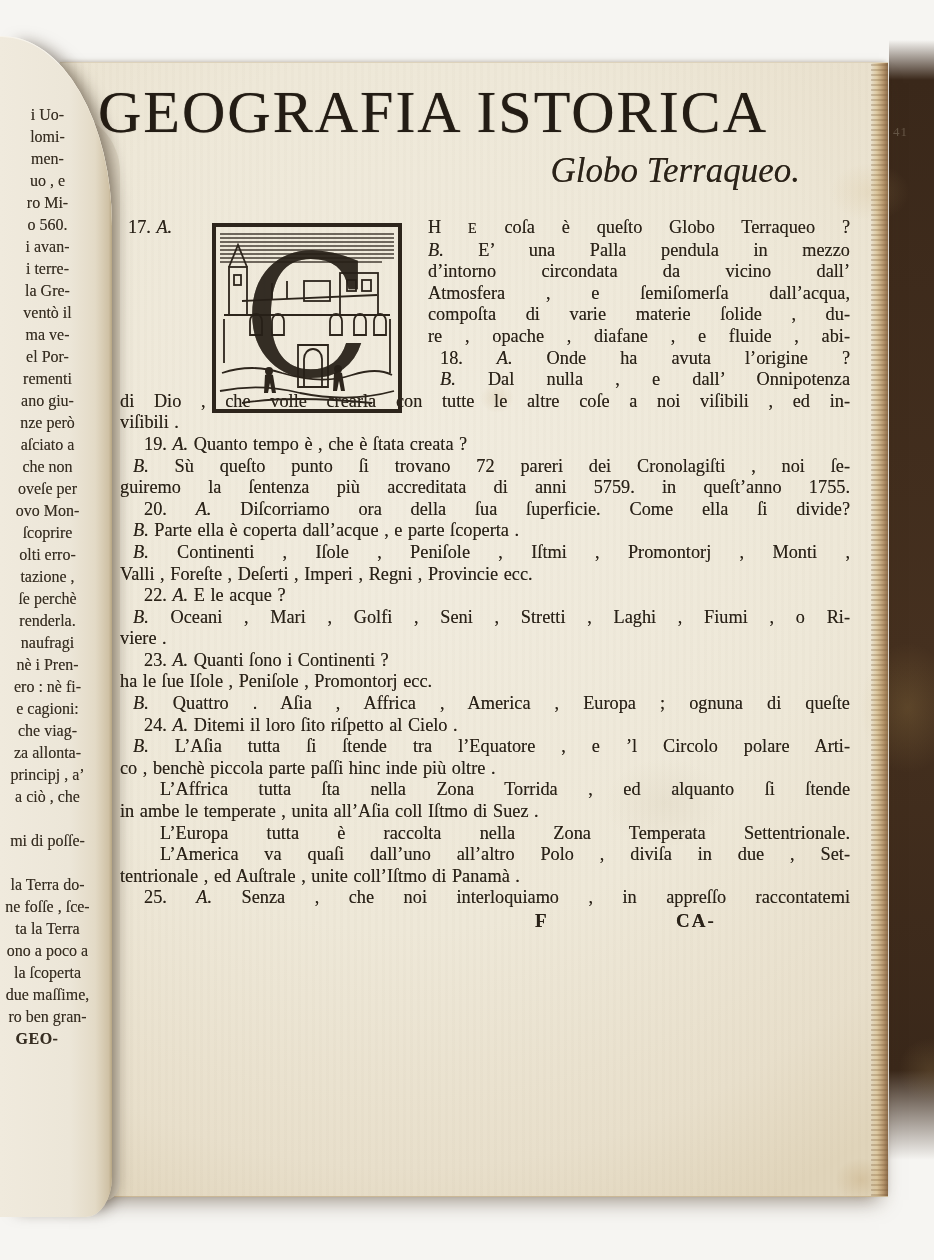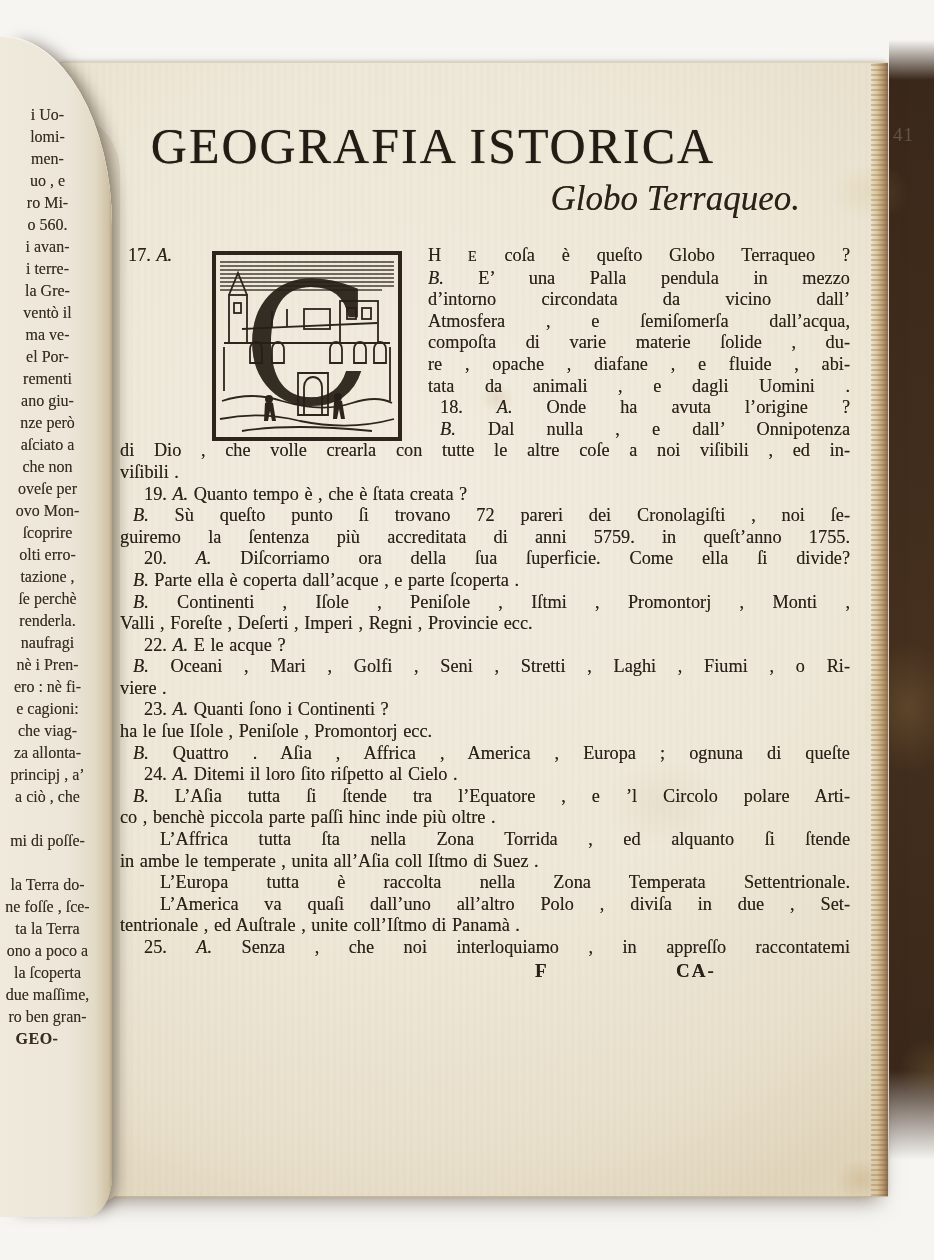--- a/index.html
+++ b/index.html
@@ -39,27 +39,27 @@
     border-radius:0 110px 26px 0/0 190px 40px 0;
     box-shadow:10px 0 16px -7px rgba(40,25,10,.55);
     border-top:1px solid #f7f3ea;}
   .fragments{position:absolute;left:0;top:104px;width:104px;color:#372e22;
     font-size:16px;line-height:22px;text-align:center;
     text-shadow:0 0 .5px rgba(45,37,26,.5);}
   .frag{padding-right:9px;white-space:nowrap;overflow:hidden;}
   .frag.geo{padding-right:30px;font-weight:bold;letter-spacing:.5px;}
 
   
-  .page-number{position:absolute;left:893px;top:124px;z-index:6;font-size:19px;
+  .page-number{position:absolute;left:893px;top:124px;z-index:6;font-size:13px;
     color:#6f6050;opacity:.8;letter-spacing:1px;}
 
   
   .content{position:absolute;left:120px;top:78px;width:730px;color:#2a2218;}
-  .title{font-size:50px;letter-spacing:2px;text-align:center;transform:translateX(-52px);
-    color:#231c14;text-shadow:0 0 .8px rgba(35,28,20,.7);white-space:nowrap;margin-top:39px;}
+  .title{font-size:60px;letter-spacing:2px;text-align:center;transform:translateX(-52px);
+    color:#231c14;text-shadow:0 0 .8px rgba(35,28,20,.7);white-space:nowrap;}
   .subtitle{font-size:35px;font-style:italic;text-align:right;transform:translateX(-50px);
     margin-top:4px;color:#2a2218;text-shadow:0 0 .6px rgba(42,34,24,.6);}
 
   .body-text{position:relative;margin-top:26px;font-size:18.3px;line-height:21.6px;
     text-shadow:0 0 .6px rgba(40,32,22,.55);word-spacing:1px;}
   .line{text-align:justify;}
   .line.full{text-align-last:justify;}
   .line.end{text-align-last:left;}
   .line.beside{margin-left:308px;}
   .line.qin{text-indent:12px;}
@@ -147,21 +147,20 @@
         </g>
         <text x="95" y="153" text-anchor="middle" font-family="DejaVu Serif, Liberation Serif, serif" font-size="168" fill="#261f17" opacity=".93">C</text>
       </svg>
 
       <div class="line beside full"><span>H </span><span class="sc">E</span><span> coſa è queſto Globo Terraqueo ?</span></div>
         <div class="line beside full"><span class="it">B. </span><span>E’ una Palla pendula in mezzo</span></div>
         <div class="line beside full"><span>d’intorno circondata da vicino dall’</span></div>
         <div class="line beside full"><span>Atmosfera , e ſemiſomerſa dall’acqua,</span></div>
         <div class="line beside full"><span>compoſta di varie materie ſolide , du-</span></div>
         <div class="line beside full"><span>re , opache , diafane , e fluide , abi-</span></div>
-        <div class="line beside full"><span>tata da animali , e dagli Uomini .</span></div>
         <div class="line beside full qin"><span>18. </span><span class="it">A. </span><span>Onde ha avuta l’origine ?</span></div>
         <div class="line beside full qin"><span class="it">B. </span><span>Dal nulla , e dall’ Onnipotenza</span></div>
         <div class="line full"><span>di Dio , che volle crearla con tutte le altre coſe a noi viſibili , ed in-</span></div>
         <div class="line end"><span>viſibili .</span></div>
         <div class="line q end"><span>19. </span><span class="it">A. </span><span>Quanto tempo è ,  che è ſtata creata ?</span></div>
         <div class="line b full"><span class="it">B. </span><span>Sù queſto punto ſi trovano 72  pareri dei Cronolagiſti , noi ſe-</span></div>
         <div class="line full"><span>guiremo la ſentenza più accreditata di anni 5759. in queſt’anno 1755.</span></div>
         <div class="line q full"><span>20. </span><span class="it">A. </span><span>Diſcorriamo ora della ſua ſuperficie. Come ella ſi divide?</span></div>
         <div class="line b end"><span class="it">B. </span><span>Parte ella è coperta dall’acque , e parte ſcoperta .</span></div>
         <div class="line b full"><span class="it">B. </span><span>Continenti , Iſole , Peniſole , Iſtmi , Promontorj , Monti ,</span></div>

